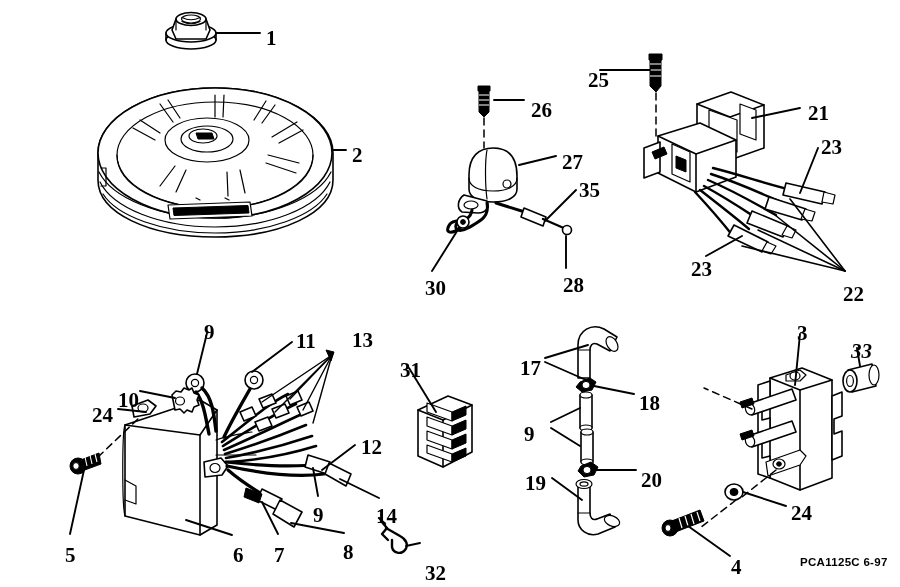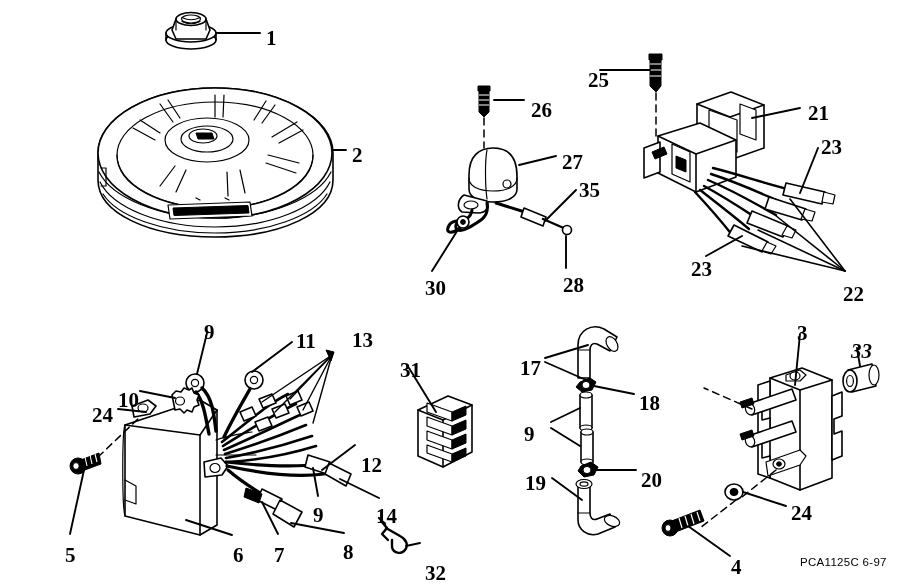--- a/index.html
+++ b/index.html
@@ -5,21 +5,21 @@
 <style>
   html,body{margin:0;padding:0;background:#ffffff;}
   body{width:900px;height:587px;overflow:hidden;
        font-family:"Liberation Serif",serif;}
   #sheet{position:relative;width:900px;height:587px;background:#fff;}
   #art{position:absolute;left:0;top:0;}
   .callout{position:absolute;font-family:"Liberation Serif",serif;
            font-weight:bold;color:#000;line-height:1;white-space:nowrap;
            font-size:21px;letter-spacing:0px;}
   #partcode{position:absolute;left:800px;top:556px;font-family:"Liberation Sans",sans-serif;
-            font-weight:normal;font-size:11.5px;color:#000;letter-spacing:0.3px;white-space:nowrap;}
+            font-weight:bold;font-size:11.5px;color:#000;letter-spacing:0.3px;white-space:nowrap;}
 </style>
 </head>
 <body>
 
 <div id="sheet">
 
   <svg id="art" width="900" height="587" viewBox="0 0 900 587">
     <defs>
       <style>
         .ln{fill:none;stroke:#000;stroke-width:1.6;stroke-linecap:round;stroke-linejoin:round;}
@@ -373,21 +373,21 @@
       <div class="callout" style="left: 352px; top: 145px;">2</div>
       <div class="callout" style="left: 797px; top: 323px;">3</div>
       <div class="callout" style="left: 731px; top: 557px;">4</div>
       <div class="callout" style="left: 65px; top: 545px;">5</div>
       <div class="callout" style="left: 233px; top: 545px;">6</div>
       <div class="callout" style="left: 274px; top: 545px;">7</div>
       <div class="callout" style="left: 343px; top: 542px;">8</div>
       <div class="callout" style="left: 204px; top: 322px;">9</div>
       <div class="callout" style="left: 118px; top: 390px;">10</div>
       <div class="callout" style="left: 296px; top: 331px;">11</div>
-      <div class="callout" style="left: 361px; top: 455px;">12</div>
+      <div class="callout" style="left: 361px; top: 437px;">12</div>
       <div class="callout" style="left: 325px; top: 330px; margin-left: 27px;">13</div>
       <div class="callout" style="left: 376px; top: 506px;">14</div>
       <div class="callout" style="left: 313px; top: 505px;">9</div>
       <div class="callout" style="left: 524px; top: 424px;">9</div>
       <div class="callout" style="left: 520px; top: 358px;">17</div>
       <div class="callout" style="left: 639px; top: 393px;">18</div>
       <div class="callout" style="left: 525px; top: 473px;">19</div>
       <div class="callout" style="left: 641px; top: 470px;">20</div>
       <div class="callout" style="left: 808px; top: 103px;">21</div>
       <div class="callout" style="left: 843px; top: 284px;">22</div>

